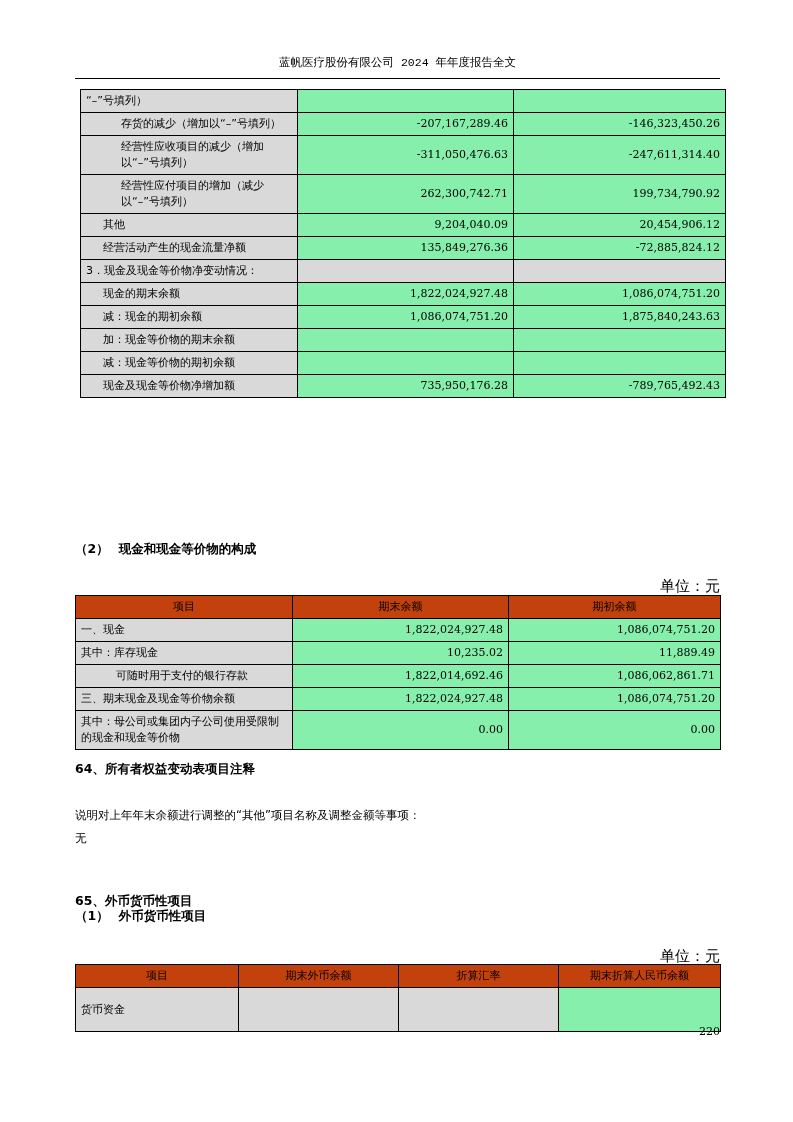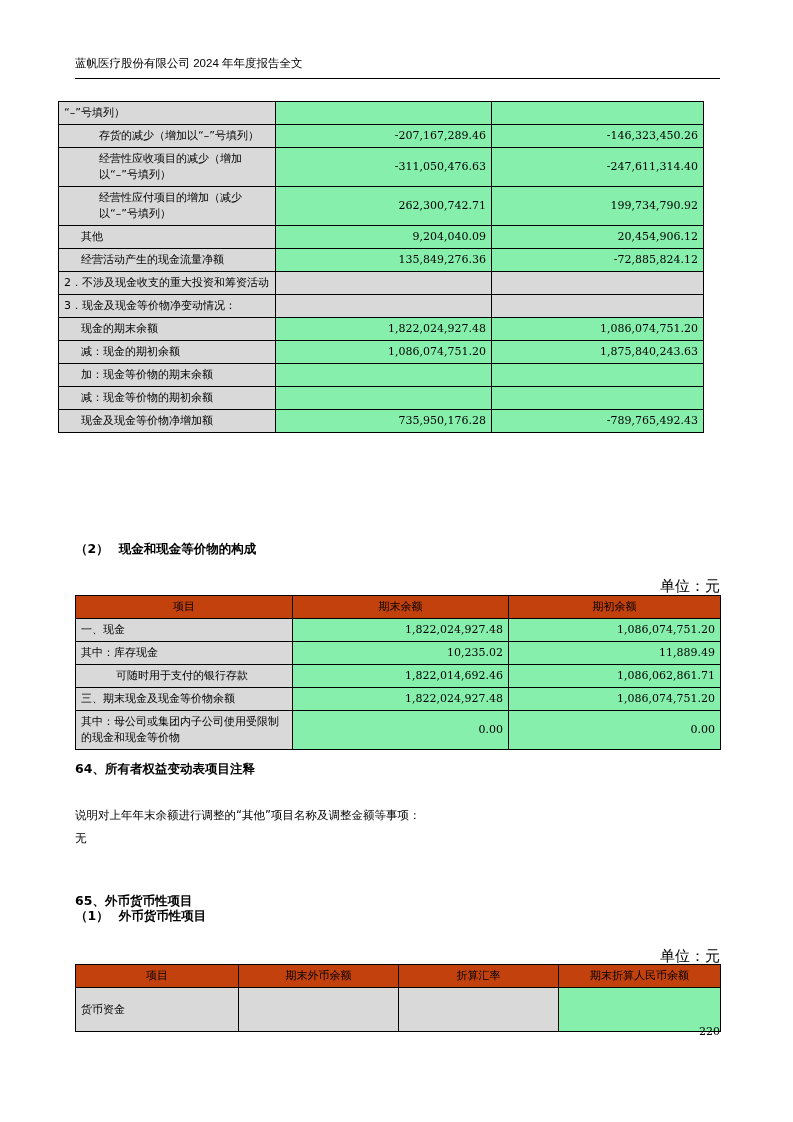--- a/index.html
+++ b/index.html
@@ -20,22 +20,22 @@
     box-sizing: border-box;
     overflow: hidden;
   }
 
   
   .page-header {
     position: absolute;
     left: 75px;
     top: 55px;
     width: 645px;
-    text-align: left;
-    font-family: Liberation Sans, sans-serif;
+    text-align: center;
+    font-family: Liberation Mono, monospace;
     font-size: 11.5px;
     line-height: 16px;
     color: #000;
   }
   .header-rule {
     position: absolute;
     left: 75px;
     top: 78px;
     width: 645px;
     height: 1px;
@@ -82,21 +82,21 @@
   td.lbl { text-align: left; }
   th.hdr {
     text-align: center;
     background: #c2410c;
   }
   .ind1 { padding-left: 22px !important; }
   .ind2 { padding-left: 40px !important; }
   .ind0 { padding-left: 5px !important; }
 
   
-  .tbl1-wrap { position: absolute; left: 58px; top: 89px; margin-top: 12px; }
+  .tbl1-wrap { position: absolute; left: 80px; top: 89px; }
   .tbl1 col.c1 { width: 217px; }
   .tbl1 col.c2 { width: 216px; }
   .tbl1 col.c3 { width: 212px; }
 
   
   .h-sub {
     font-family: "DejaVu Sans", "Liberation Sans", sans-serif;
     font-size: 12.5px;
     font-weight: bold;
     color: #000;
@@ -166,25 +166,20 @@
         </tr>
         <tr>
           <td class="lbl shade ind1">其他</td>
           <td class="num plain">9,204,040.09</td>
           <td class="num plain">20,454,906.12</td>
         </tr>
         <tr>
           <td class="lbl shade ind1">经营活动产生的现金流量净额</td>
           <td class="num plain">135,849,276.36</td>
           <td class="num plain">-72,885,824.12</td>
-        </tr>
-        <tr>
-          <td class="lbl shade ind0">2．不涉及现金收支的重大投资和筹资活动</td>
-          <td class="num shade"></td>
-          <td class="num shade"></td>
         </tr>
         <tr>
           <td class="lbl shade ind0">3．现金及现金等价物净变动情况：</td>
           <td class="num shade"></td>
           <td class="num shade"></td>
         </tr>
         <tr>
           <td class="lbl shade ind1">现金的期末余额</td>
           <td class="num plain">1,822,024,927.48</td>
           <td class="num plain">1,086,074,751.20</td>

